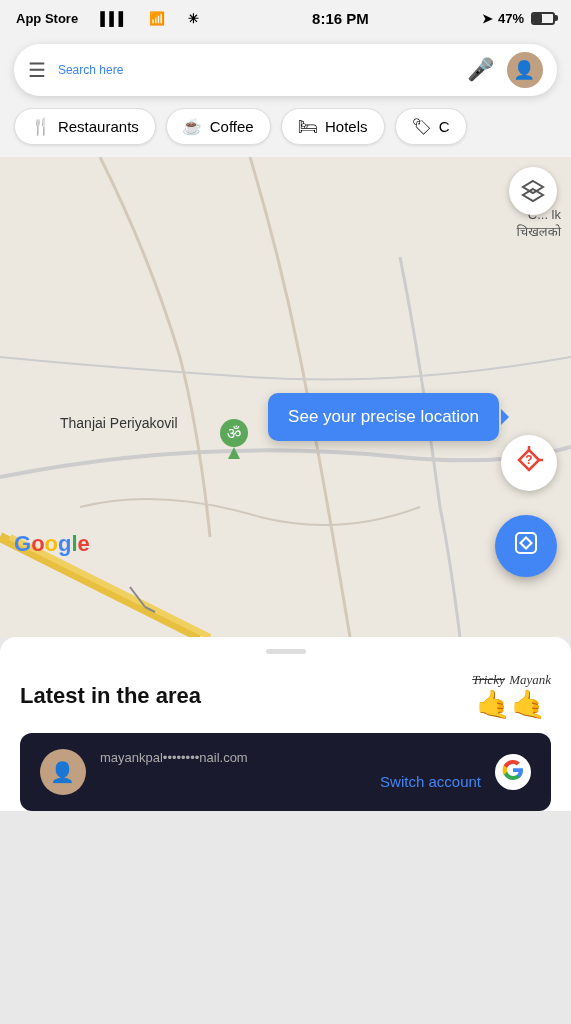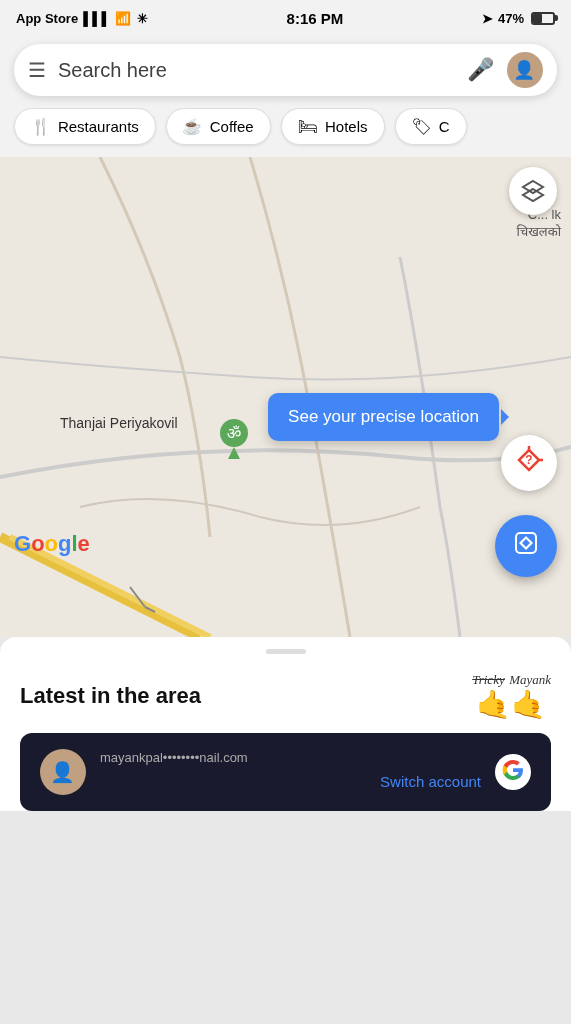--- a/index.html
+++ b/index.html
@@ -16,21 +16,21 @@
     .status-bar {
       background: #f2f2f2;
       height: 36px;
       display: flex;
       align-items: center;
       justify-content: space-between;
       padding: 0 16px;
       font-size: 13px;
       font-weight: 600;
     }
-    .status-left { display: flex; align-items: center; gap: 5px; }
+    .status-left { display: flex; align-items: center; gap: 22px; }
     .status-center { font-size: 15px; font-weight: 600; }
     .status-right { display: flex; align-items: center; gap: 5px; font-size: 13px; }
     .battery-icon {
       display: inline-flex; align-items: center;
       border: 2px solid #333; border-radius: 3px; width: 24px; height: 13px; position: relative; margin-left: 2px;
     }
     .battery-icon::after {
       content: ''; position: absolute; right: -5px; top: 50%; transform: translateY(-50%);
       width: 3px; height: 6px; background: #333; border-radius: 0 2px 2px 0;
     }
@@ -45,21 +45,21 @@
       background: white;
       border-radius: 28px;
       height: 52px;
       display: flex;
       align-items: center;
       padding: 0 14px;
       box-shadow: 0 2px 8px rgba(0,0,0,0.15);
       gap: 12px;
     }
     .hamburger-icon { font-size: 20px; color: #555; cursor: pointer; }
-    .search-input-text { flex: 1; color: #404040; font-size: 20px; }
+    .search-input-text { flex: 1; color: #3b82f6; font-size: 12px; }
     .mic-icon { color: #4285F4; font-size: 22px; }
     .avatar-circle {
       width: 36px; height: 36px; border-radius: 50%;
       background: #c0a080;
       overflow: hidden;
       display: flex; align-items: center; justify-content: center;
       font-size: 18px;
     }
 
     

